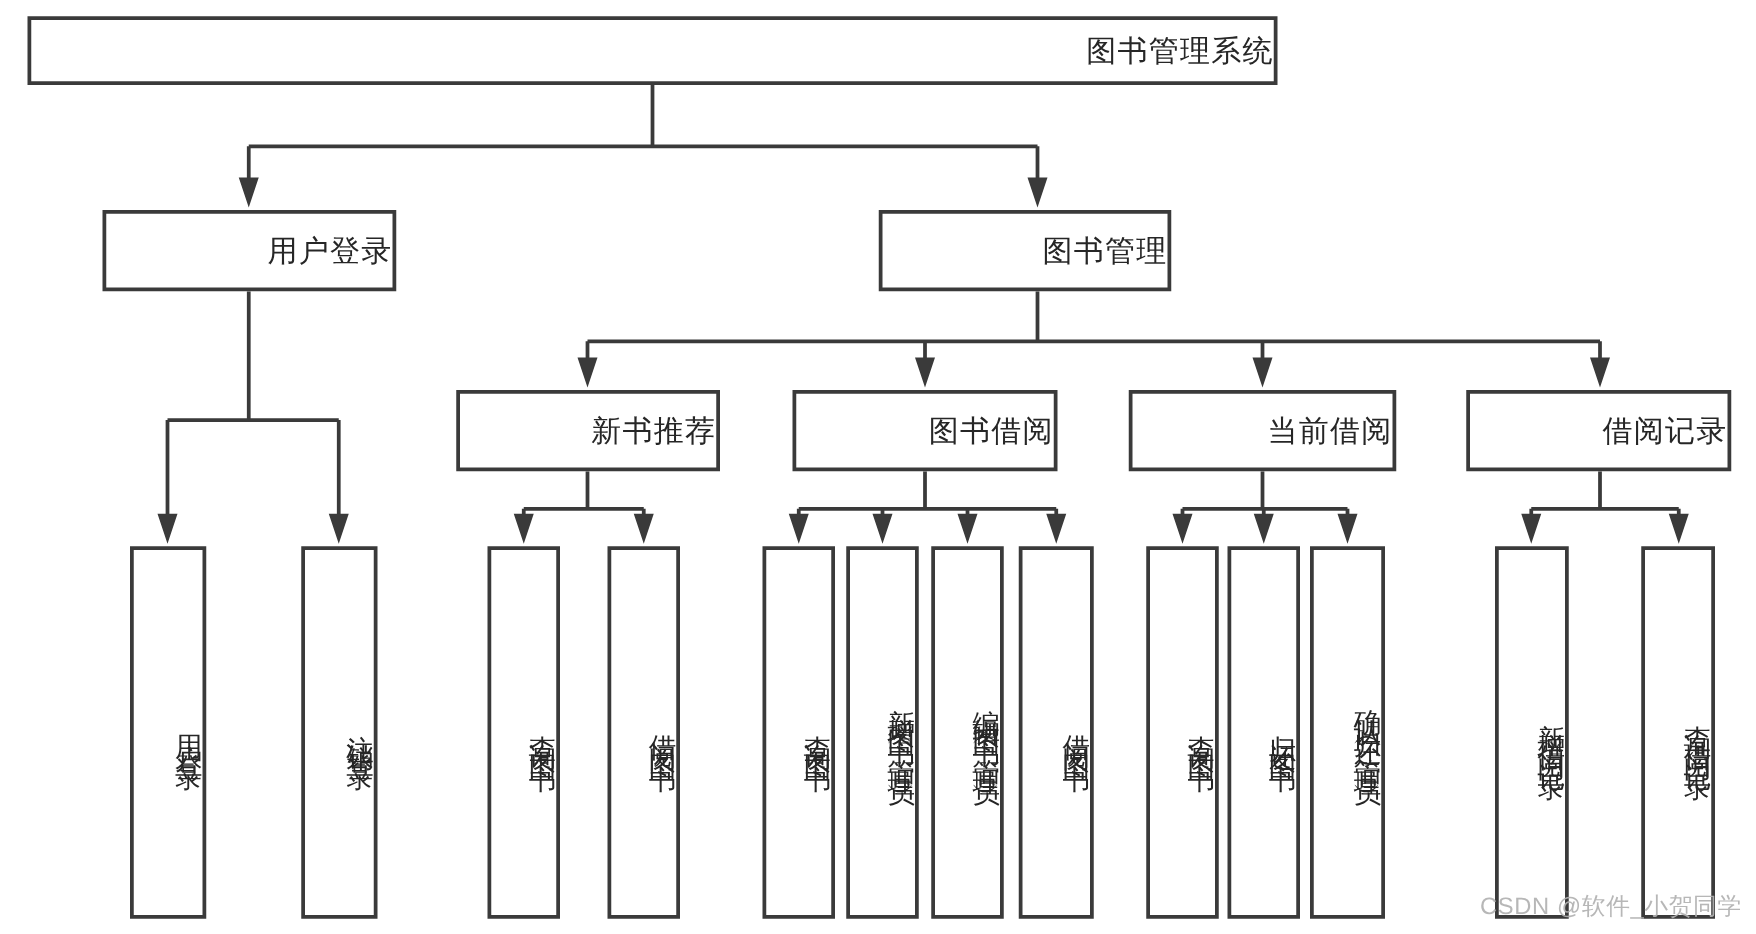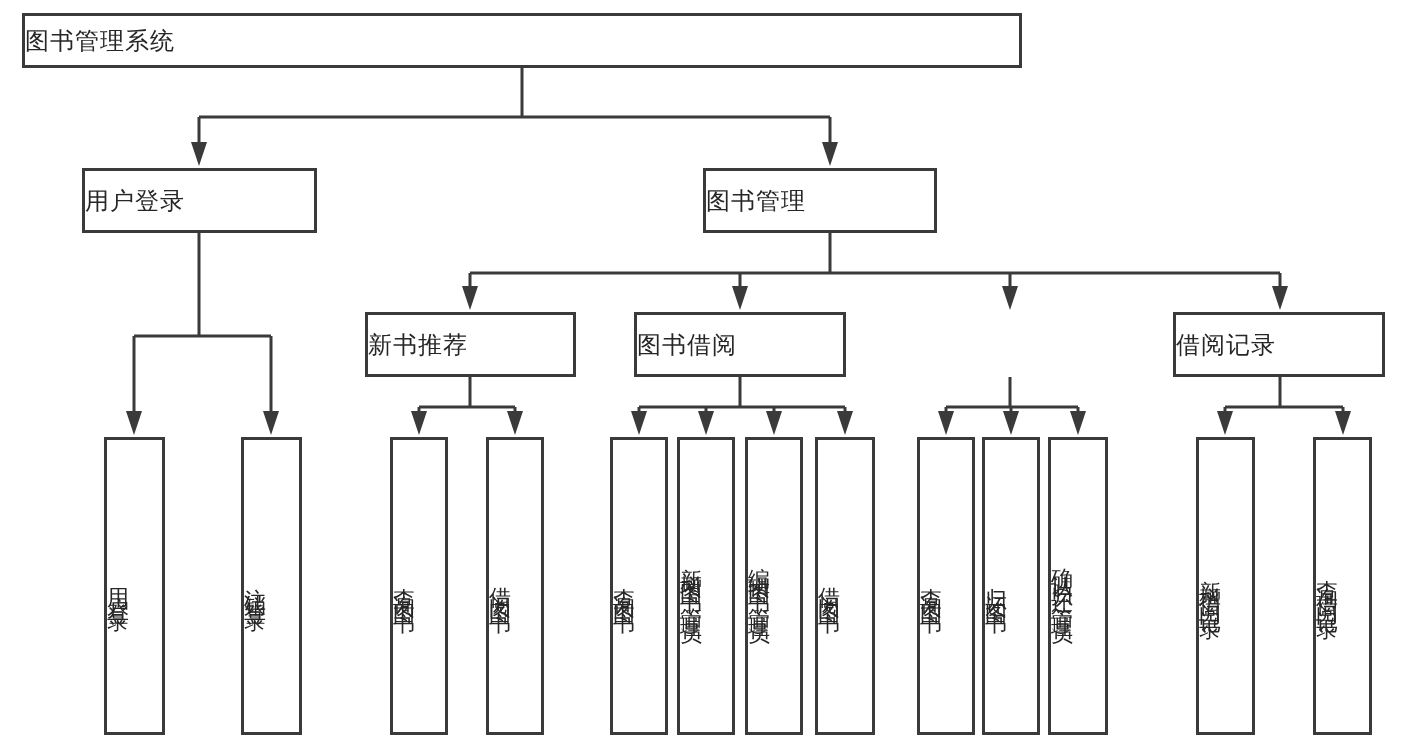--- a/index.html
+++ b/index.html
@@ -11,21 +11,21 @@
   }
   .stage{position:relative;width:1405px;height:747px;}
   .wires{position:absolute;left:0;top:0;z-index:0;}
   .wires .shaft{fill:none;stroke:#3a3a3a;stroke-width:3;}
   .wires .heads{fill:#3a3a3a;stroke:none;}
   .box{
     position:absolute;
     background:#ffffff;
     border:3px solid #3a3a3a;
     box-sizing:border-box;
-    display:flex;align-items:center;justify-content:flex-start;
+    display:flex;align-items:center;justify-content:flex-end;
     z-index:1;
   }
   .box.h span{
     font-size:24px;
     letter-spacing:1px;
     color:#262626;
     white-space:nowrap;
   }
   .box.v span{
     writing-mode:vertical-rl;
@@ -89,20 +89,23 @@
   <div class="box v" style="left:241px;top:437px;width:61px;height:298px">
     <span>注销登录</span>
   </div>
 
   <div class="box h" style="left:634px;top:312px;width:212px;height:65px">
     <span>图书借阅</span>
   </div>
   <div class="box h" style="left:365px;top:312px;width:211px;height:65px">
     <span>新书推荐</span>
   </div>
+  <div class="box h" style="left:903px;top:312px;width:214px;height:65px">
+    <span>当前借阅</span>
+  </div>
   <div class="box h" style="left:1173px;top:312px;width:212px;height:65px">
     <span>借阅记录</span>
   </div>
 
   <div class="box v" style="left:390px;top:437px;width:58px;height:298px">
     <span>查询图书</span>
   </div>
   <div class="box v" style="left:486px;top:437px;width:58px;height:298px">
     <span>借阅图书</span>
   </div>
@@ -130,13 +133,14 @@
     <span>确认归还（管理员）</span>
   </div>
 
   <div class="box v" style="left:1196px;top:437px;width:59px;height:298px">
     <span>新增借阅记录</span>
   </div>
   <div class="box v" style="left:1313px;top:437px;width:59px;height:298px">
     <span>查询借阅记录</span>
   </div>
 
+  <div class="watermark">CSDN @软件_小贺同学</div>
 </div>
 
 </body></html>

